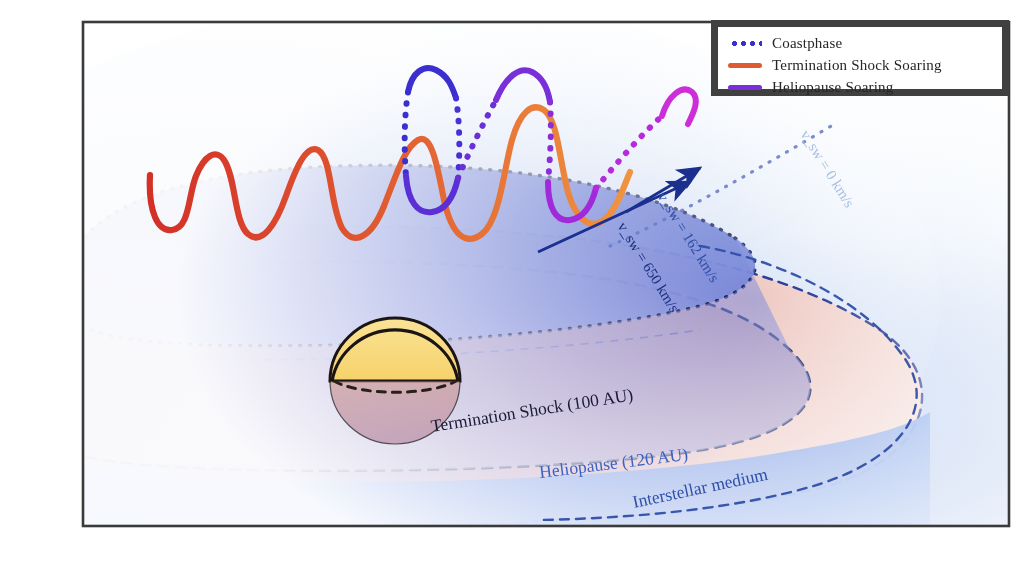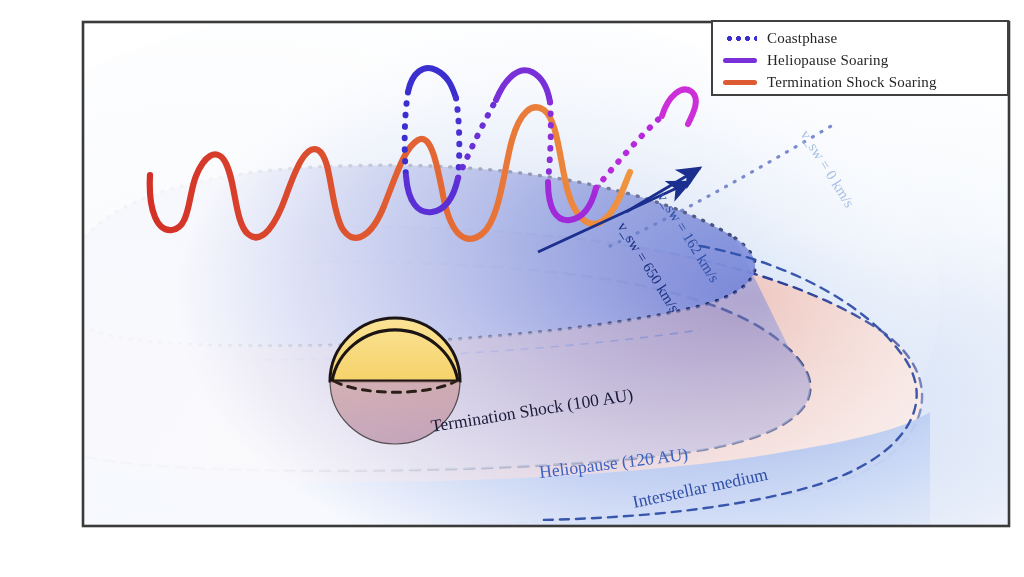--- a/index.html
+++ b/index.html
@@ -28,21 +28,21 @@
     height: 577px;
     display: block;
   }
   .legend-box {
     position: absolute;
     left: 711px;
     top: 20px;
     width: 298px;
     height: 76px;
     background: #ffffff;
-    border: 2px solid #404040;
+    border: 7px solid #404040;
     box-sizing: border-box;
     padding: 5px 8px 4px 10px;
   }
   .legend-row {
     display: flex;
     align-items: center;
     height: 22px;
     white-space: nowrap;
   }
   .legend-swatch {
@@ -314,27 +314,27 @@
 
     <div class="legend-row">
       <span class="legend-swatch">
         <span class="sw-dotted"></span>
       </span>
       <span class="legend-label">Coastphase</span>
     </div>
 
     <div class="legend-row">
       <span class="legend-swatch">
+        <span class="sw-solid" style="background:#dd5a33"></span>
+      </span>
+      <span class="legend-label">Termination Shock Soaring</span>
+    </div>
+
+    <div class="legend-row">
+      <span class="legend-swatch">
         <span class="sw-solid" style="background:#7a30d8"></span>
       </span>
       <span class="legend-label">Heliopause Soaring</span>
     </div>
 
-    <div class="legend-row">
-      <span class="legend-swatch">
-        <span class="sw-solid" style="background:#dd5a33"></span>
-      </span>
-      <span class="legend-label">Termination Shock Soaring</span>
-    </div>
-
   </div>
 
 </div>
 
 </body></html>

